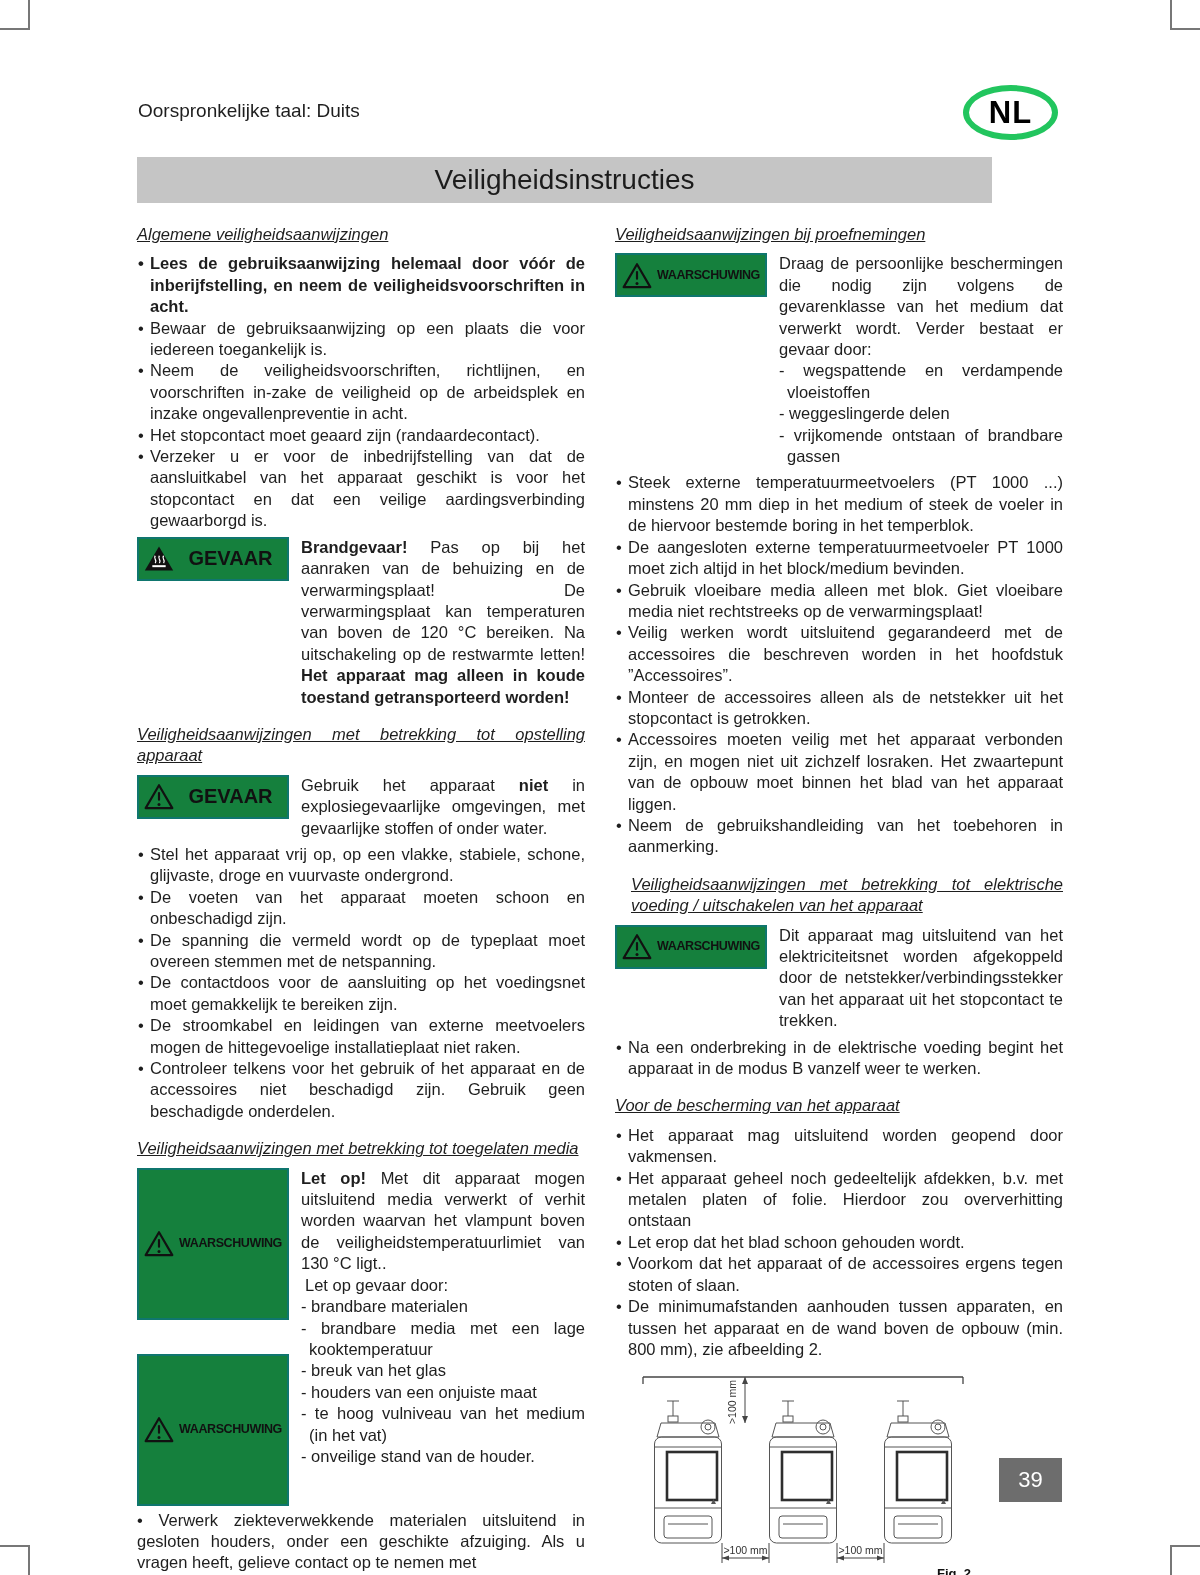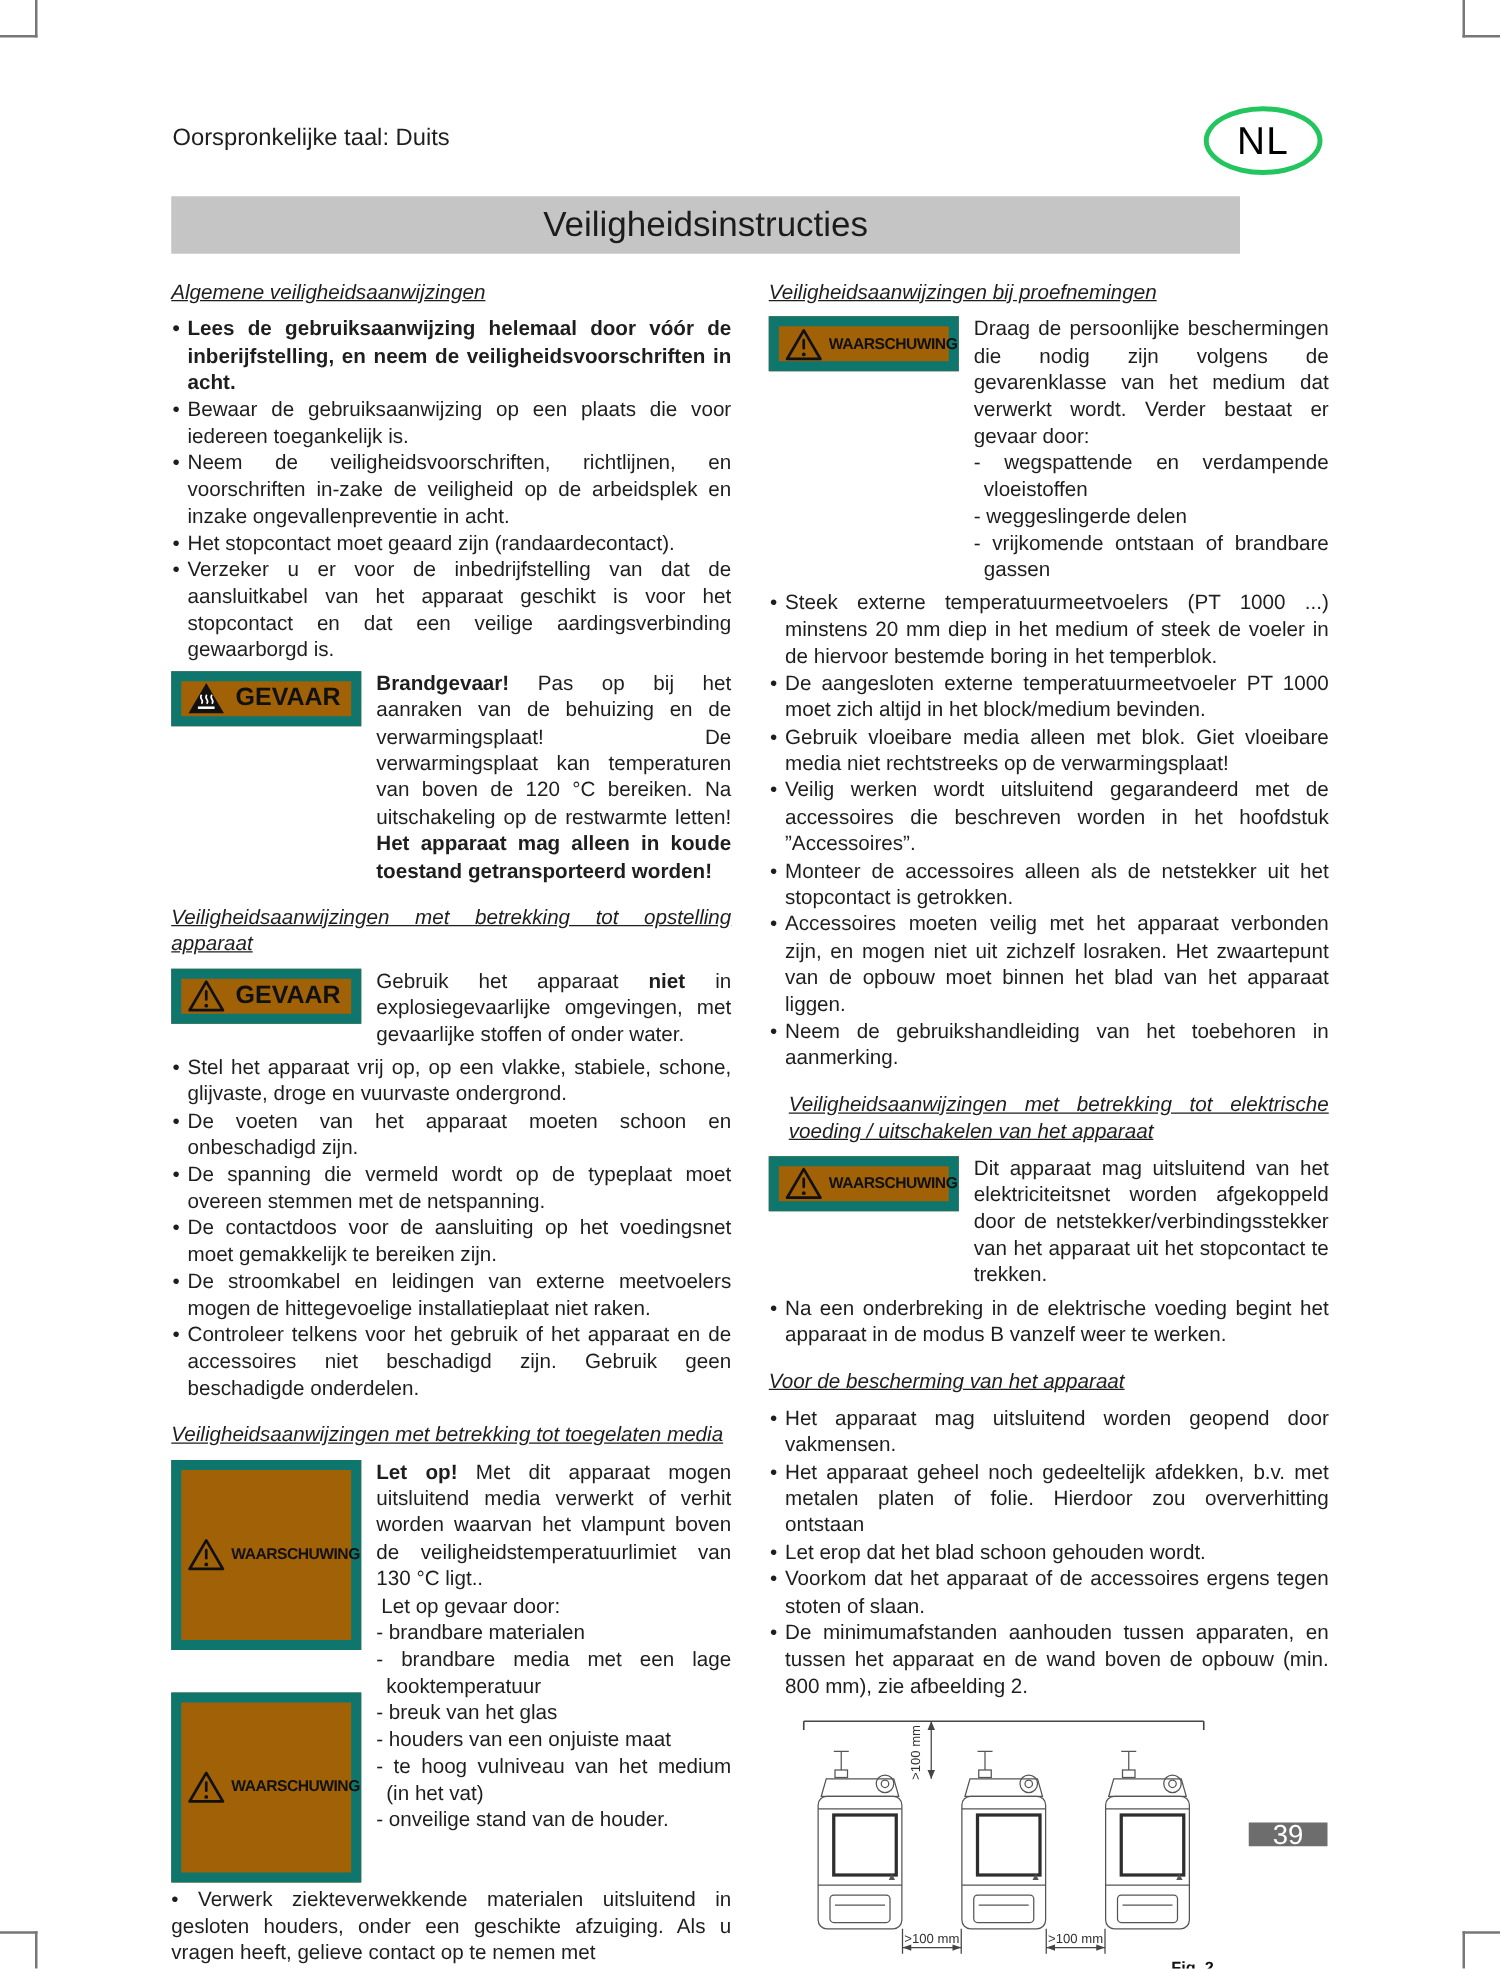--- a/index.html
+++ b/index.html
@@ -8,60 +8,60 @@
 
   
   .crop { position:absolute; width:28px; height:28px; }
   .crop.tl { left:0; top:0; border-right:2px solid #777; border-bottom:2px solid #777; }
   .crop.tr { right:0; top:0; border-left:2px solid #777; border-bottom:2px solid #777; }
   .crop.bl { left:0; bottom:0; border-right:2px solid #777; border-top:2px solid #777; }
   .crop.br { right:0; bottom:0; border-left:2px solid #777; border-top:2px solid #777; }
 
   .origin-note { position:absolute; left:138px; top:100px; font-size:19px; }
   .nl-badge { position:absolute; left:963px; top:85px; width:95px; height:55px;
-              border:4px solid #22c55e; border-radius:50%; display:flex; align-items:center;
-              justify-content:center; font-size:31px; font-weight:normal; letter-spacing:1px; color:#000; box-sizing:border-box; }
+              border:6px solid #22c55e; border-radius:50%; display:flex; align-items:center;
+              justify-content:center; font-size:31px; font-weight:bold; letter-spacing:1px; color:#000; box-sizing:border-box; }
   .title-bar { position:absolute; left:137px; top:157px; width:855px; height:46px;
                background:#c5c5c5; display:flex; align-items:center; justify-content:center;
                font-size:28px; color:#1c1c1c; }
 
   .columns { position:absolute; left:137px; top:224px; width:926px; display:flex; gap:30px; }
   .col { width:448px; font-size:16.5px; line-height:21.4px; text-align:justify; }
 
   h3.sect { margin:16px 0 8px 0; font-size:16.5px; line-height:21.4px; font-weight:normal;
             font-style:italic; text-decoration:underline; text-align:justify; }
   h3.sect.first { margin-top:0; }
   h3.sect.indent { margin-left:16px; }
 
   ul.blist { list-style:none; margin:5px 0 0 0; padding:0; }
   ul.blist li { position:relative; padding-left:13px; margin:0; }
   ul.blist li::before { content:"\2022"; position:absolute; left:1px; }
   ul.blist li.bold { font-weight:bold; }
 
   .hazard { display:flex; gap:12px; margin:5px 0 4px 0; align-items:flex-start; }
   .boxcol { flex:0 0 152px; display:flex; flex-direction:column; gap:34px; }
-  .hz-box { flex:0 0 152px; width:152px; height:44px; border:8px solid #0f766e; background:#a16207;
+  .hz-box { flex:0 0 152px; width:152px; height:44px; border:2px solid #0f766e; background:#15803d;
             display:flex; align-items:center; box-sizing:border-box; padding:0 5px; gap:5px; }
   .hz-box .tri { width:30px; height:27px; flex:0 0 30px; }
   .hz-label { flex:1; text-align:center; font-weight:bold; color:#111; }
   .hz-label.gevaar { font-size:20px; }
   .hz-label.waarschuwing { font-size:12.5px; letter-spacing:-0.4px; }
   .hz-text { flex:1; text-align:justify; }
   .hz-text p { margin:0; }
 
   .dash { margin-left:8px; text-indent:-8px; }
   .subline { margin-left:4px; }
 
   p.bullet-flush { margin:0; }
   p.bullet-flush::before { content:"\2022\00a0"; }
 
   .fig { display:block; margin:10px 0 0 8px; width:352px; height:213px; }
   .fig text { font-family:"Liberation Sans", sans-serif; }
 
-  .page-num { position:absolute; left:999px; top:1458px; width:63px; height:19px;
+  .page-num { position:absolute; left:999px; top:1458px; width:63px; height:44px;
               background:#6d6d6d; color:#ffffff; display:flex; align-items:center;
               justify-content:center; font-size:22px; }
 </style>
 </head>
 <body>
 
 <div class="page">
 
   <div class="crop tl"></div>
   <div class="crop tr"></div>

